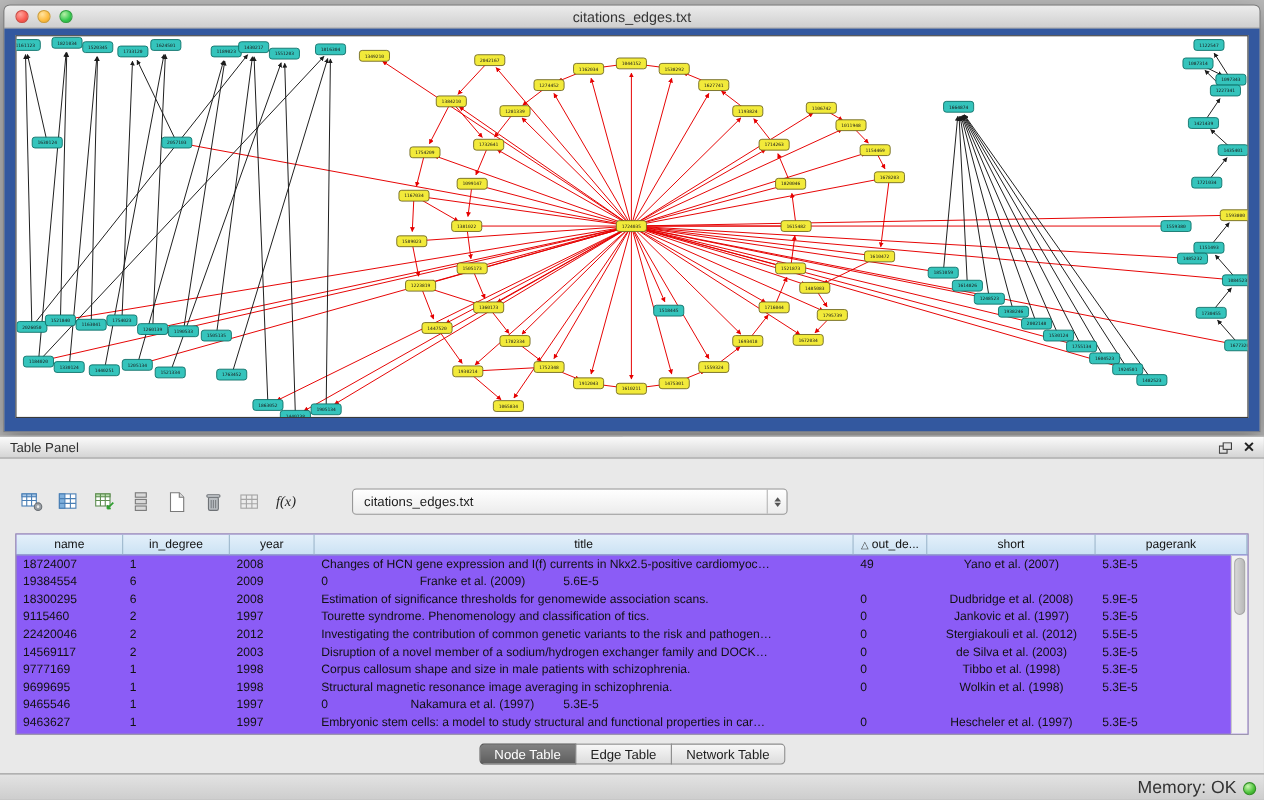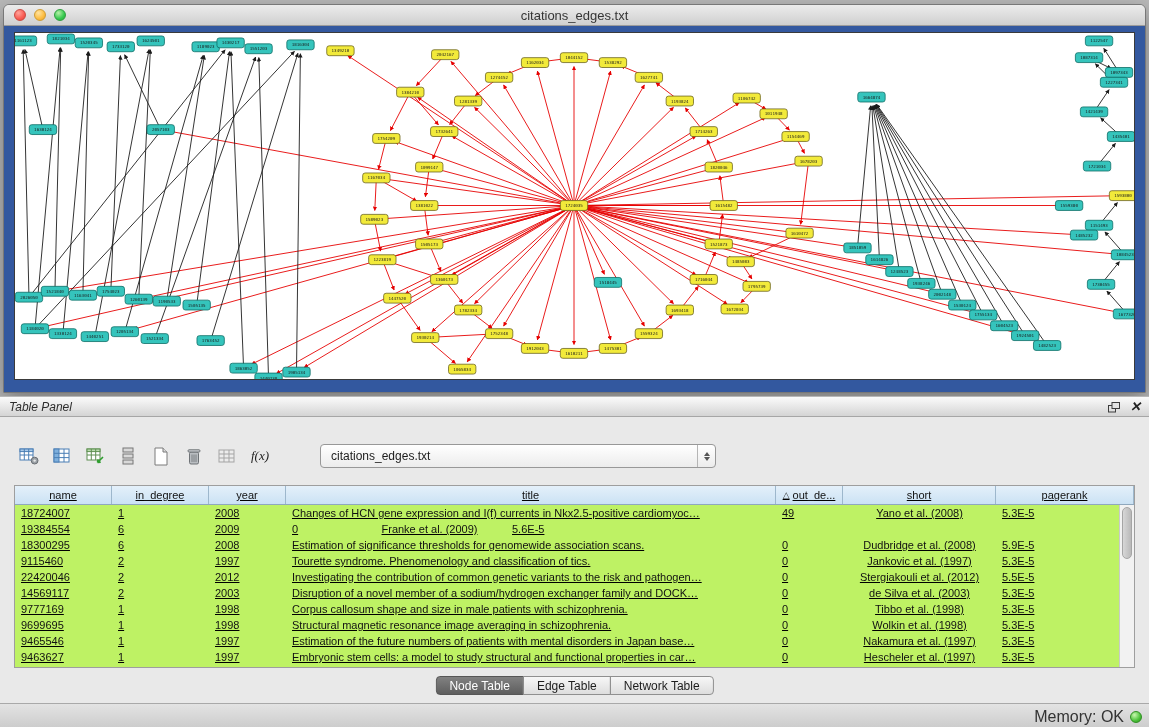--- a/index.html
+++ b/index.html
@@ -25,41 +25,41 @@
   .node-y { fill:#f2ea3a; stroke:#6d6520; stroke-width:0.8; }
   .node-t { fill:#35c4bc; stroke:#0d6e66; stroke-width:0.8; }
   .node-label { font-size:4.2px; fill:#1a1a1a; text-anchor:middle; font-family:"DejaVu Sans Mono", monospace; }
 
   
   .divider-grip { position:absolute; top:396px; left:566px; width:16px; height:5px; }
   .divider-grip span { display:block; width:100%; height:2px; border-top:1px solid #8a8a8a; border-bottom:1px solid #fdfdfd; }
 
   
   .panel-header { position:absolute; top:396px; left:0; width:1149px; height:21px;
-    background:linear-gradient(#fbfbfb,#d4d4d4); border-top:1px solid #b7b7b7; border-bottom:1px solid #a6a6a6;font-style:italic; }
+    background:linear-gradient(#fbfbfb,#d4d4d4); border-top:1px solid #b7b7b7; border-bottom:1px solid #a6a6a6; }
   .panel-title { position:absolute; left:9px; top:3px; font-size:12px; color:#2e2e2e; }
   .panel-header-icons { position:absolute; right:8px; top:3px; display:flex; gap:10px; align-items:center; }
   .float-btn svg { display:block; }
   .close-btn { font-size:13px; font-weight:bold; color:#222; line-height:14px; cursor:default; }
 
   .panel-body { position:absolute; top:417px; left:0; width:1149px; height:286px; background:#e9e9e9; }
 
   .toolbar { position:absolute; top:26px; left:16px; display:flex; align-items:center; gap:7px; }
   .tool-btn { width:26px; height:26px; display:flex; align-items:center; justify-content:center; border-radius:3px; }
   .fx-label { font-family:"Liberation Serif", serif; font-style:italic; font-size:13px; color:#222; }
   .combo { margin-left:40px; width:396px; height:24px; background:linear-gradient(#ffffff,#ececec);
     border:1px solid #989898; border-radius:4px; display:flex; align-items:center; position:relative; }
   .combo-value { flex:1; padding-left:10px; font-size:12px; color:#1d1d1d; overflow:hidden; white-space:nowrap; }
   .combo-stepper { width:18px; height:100%; border-left:1px solid #b5b5b5; display:flex; flex-direction:column;
     align-items:center; justify-content:center; gap:1px; }
   .combo-stepper i { display:block; width:0; height:0; border-left:3.5px solid transparent; border-right:3.5px solid transparent; }
   .combo-stepper .up { border-bottom:4px solid #555; }
   .combo-stepper .down { border-top:4px solid #555; }
 
-  .table-wrap { position:absolute; top:68px; left:14px; width:1121px; height:183px; background:#bef264; border:1px solid #9e9e9e;text-decoration:underline; }
+  .table-wrap { position:absolute; top:68px; left:14px; width:1121px; height:183px; background:#8b5cf6; border:1px solid #9e9e9e; }
   .thead { display:flex; height:19px; background:linear-gradient(#e4f0fa,#cbe2f4); border-bottom:1px solid #8fa8bd; }
   .th { display:flex; align-items:center; justify-content:center; font-size:11px; color:#111;
     border-right:1px solid #9db7cc; overflow:hidden; white-space:nowrap; }
   .th .sort { margin-right:3px; font-size:9px; color:#333; }
   .tbody { width:1106px; }
   .tr { display:flex; height:16px; line-height:16px; }
   .td { font-size:11px; color:#111; padding:0 6px; overflow:hidden; white-space:nowrap; }
   .col0{width:97px;} .col1{width:97px;} .col2{width:77px;} .col3{width:490px;} .col4{width:67px;} .col5{width:153px;} .col6{flex:1;width:125px;}
   .td.col5 { text-align:center; }
   .vscroll { position:absolute; right:0; top:19px; bottom:0; width:15px; background:#f2f2f2; border-left:1px solid #c9c9c9; }
@@ -748,21 +748,21 @@
           <span>pagerank</span>
         </div>
       </div>
     <div class="tbody" id="tbody">
         <div class="tr">
           <div class="td col0">18724007</div>
           <div class="td col1">1</div>
           <div class="td col2">2008</div>
           <div class="td col3">Changes of HCN gene expression and I(f) currents in Nkx2.5-positive cardiomyoc…</div>
           <div class="td col4">49</div>
-          <div class="td col5">Yano et al. (2008)</div>
+          <div class="td col5">Yano et al. (2007)</div>
           <div class="td col6">5.3E-5</div>
         </div>
         <div class="tr">
           <div class="td col0">19384554</div>
           <div class="td col1">6</div>
           <div class="td col2">2009</div>
           <div class="td col4">0</div>
           <div class="td col5">Franke et al. (2009)</div>
           <div class="td col6">5.6E-5</div>
         </div>
@@ -817,21 +817,20 @@
           <div class="td col2">1998</div>
           <div class="td col3">Structural magnetic resonance image averaging in schizophrenia.</div>
           <div class="td col4">0</div>
           <div class="td col5">Wolkin et al. (1998)</div>
           <div class="td col6">5.3E-5</div>
         </div>
         <div class="tr">
           <div class="td col0">9465546</div>
           <div class="td col1">1</div>
           <div class="td col2">1997</div>
-          <div class="td col3">Estimation of the future numbers of patients with mental disorders in Japan base…</div>
           <div class="td col4">0</div>
           <div class="td col5">Nakamura et al. (1997)</div>
           <div class="td col6">5.3E-5</div>
         </div>
         <div class="tr">
           <div class="td col0">9463627</div>
           <div class="td col1">1</div>
           <div class="td col2">1997</div>
           <div class="td col3">Embryonic stem cells: a model to study structural and functional properties in car…</div>
           <div class="td col4">0</div>

